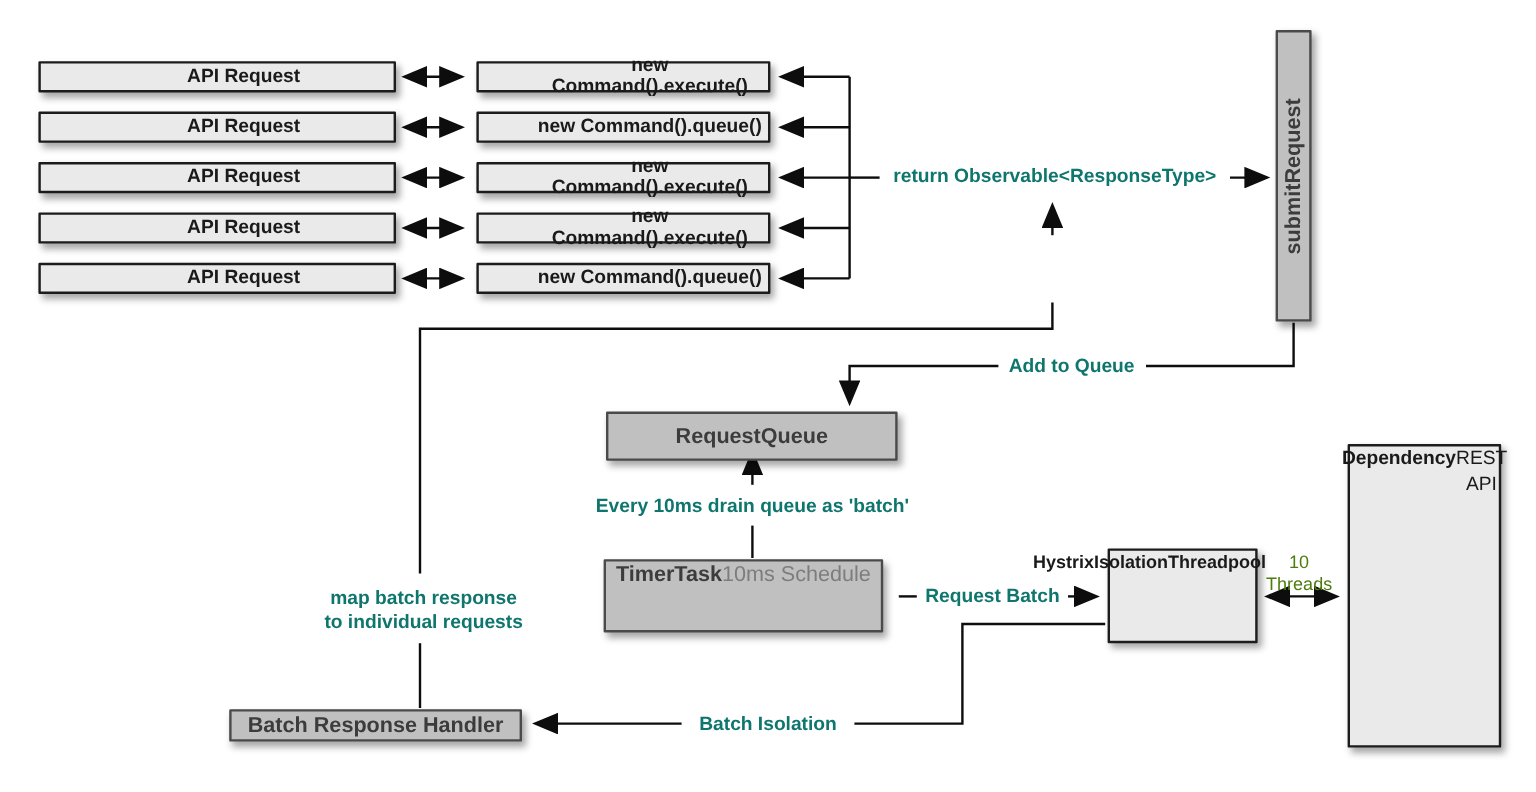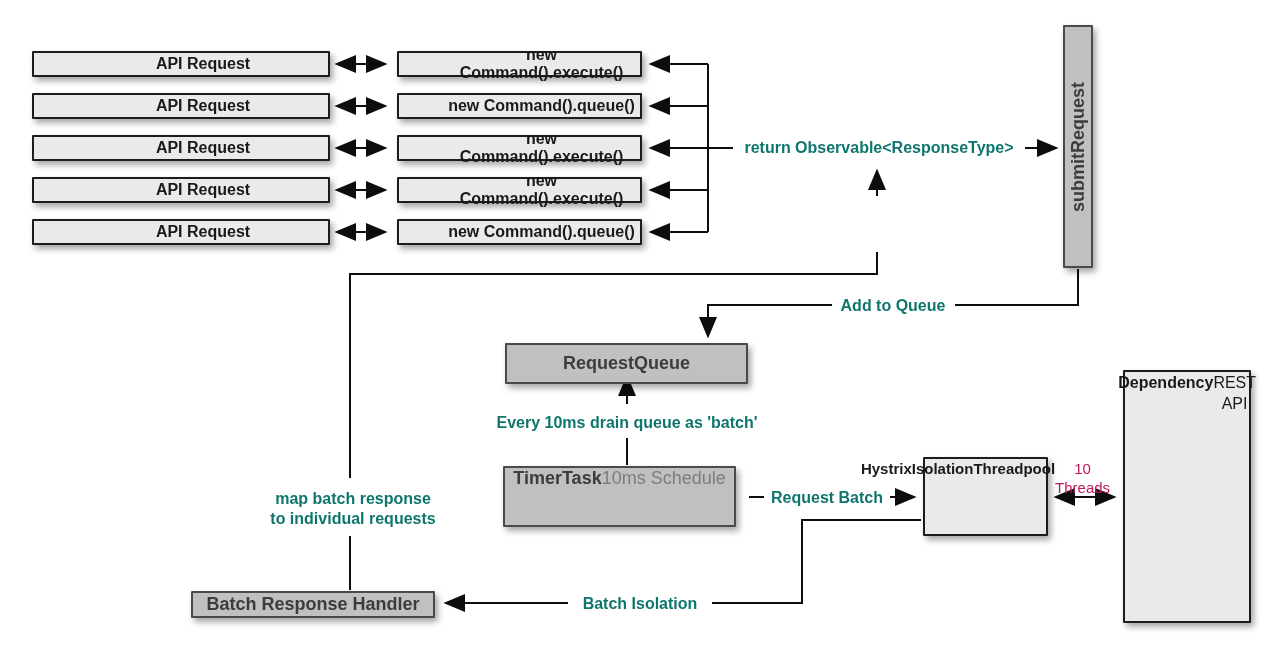--- a/index.html
+++ b/index.html
@@ -33,21 +33,21 @@
   .gray{
     background:var(--gray-box-fill);
     border:2px solid var(--gray-box-border);
     color:var(--gray-box-text);
   }
   .row{height:26px;font-weight:bold;font-size:16px;padding-left:44px;}
   .gray-label{font-weight:bold;font-size:18px;}
   .stack{display:flex;align-items:flex-start;justify-content:center;line-height:21px;}
   .subtitle{font-weight:normal;color:var(--subtitle-text);}
   .hline{line-height:19px;font-size:15px;font-weight:bold;}
-  .hline.plain{font-weight:normal;color:#be185d;}
+  .hline.plain{font-weight:normal;color:#4d7c0f;}
   .vtext{
     position:absolute;left:50%;top:50%;
     transform:translate(-50%,-50%) rotate(-90deg);
     white-space:nowrap;font-weight:bold;font-size:18px;color:var(--gray-box-text);
   }
   .lbl{
     position:absolute;transform:translateX(-50%);
     font-size:16px;line-height:20px;white-space:nowrap;text-align:center;
     color:#0f766e;background:var(--background);padding:0 3px;font-weight:bold;
   }

